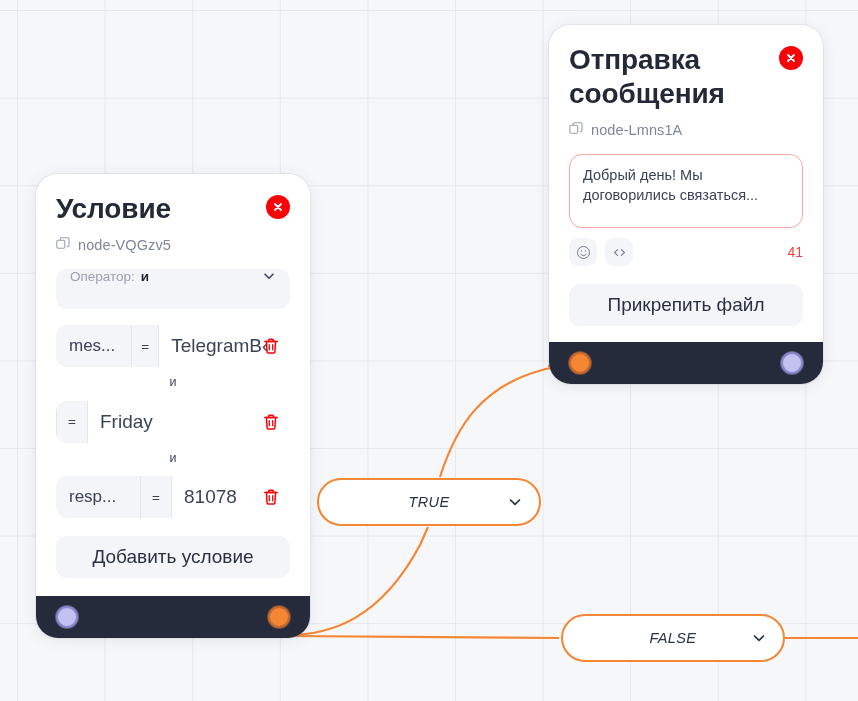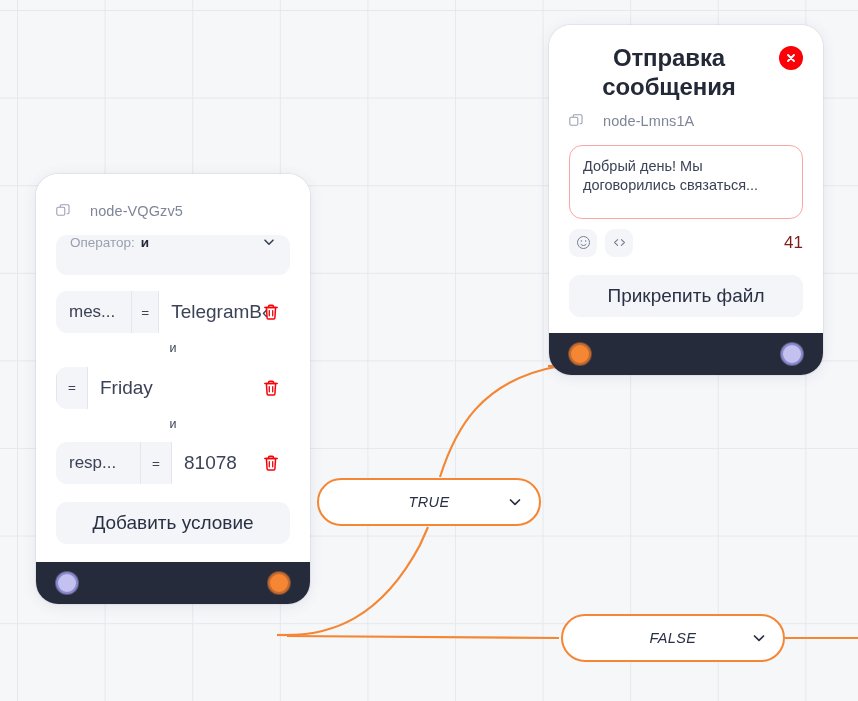--- a/index.html
+++ b/index.html
@@ -49,46 +49,45 @@
     padding: 18px 20px 16px 20px;
     background: #fff;
     flex: 1 1 auto;
   }
   .node-head {
     display: flex;
     align-items: flex-start;
     justify-content: space-between;
   }
   .node-title {
-    font-size: 24px;
+    font-size: 28px;
     font-weight: bold;
     color: #242938;
     line-height: 1.22;
     letter-spacing: -0.1px;
     margin: 0;
     padding-right: 8px;
-    text-align: center;
   }
   .close-btn {
     flex: 0 0 auto;
     width: 24px; height: 24px;
     border-radius: 50%;
     background: #fb0007;
     display: flex;
     align-items: center;
     justify-content: center;
     margin-top: 3px;
     cursor: pointer;
   }
   .close-btn svg { display: block; }
 
   .node-id-row {
     display: flex;
-    align-items: center;
-    gap: 20px;
+    align-items: flex-start;
+    gap: 8px;
     margin-top: 11px;
   }
   .node-id-text {
     font-size: 14.5px;
     color: #7f8699;
     letter-spacing: 0.1px;
   }
   .copy-icon { flex: 0 0 auto; display:block; }
 
   
@@ -254,22 +253,22 @@
     width: 28px; height: 28px;
     border-radius: 9px;
     background: #f4f5f8;
     display: flex;
     align-items: center;
     justify-content: center;
     cursor: pointer;
   }
   .char-count {
     margin-left: auto;
-    font-size: 17px;
-    color: #7f1d1d;
+    font-size: 14px;
+    color: #ef4444;
   }
 
   
   .branch-pill {
     position: absolute;
     height: 48px;
     border-radius: 24px;
     background: #ffffff;
     border: 2px solid #f58634;
     display: flex;
@@ -310,20 +309,28 @@
     <path d="M 785 638 L 858 638" fill="none" stroke="#f58634" stroke-width="2.2"></path>
 
     <path d="M 277 635 L 300 635" fill="none" stroke="#f58634" stroke-width="2.2"></path>
 
     <path d="M 548 366 L 580 366" fill="none" stroke="#f58634" stroke-width="2.2"></path>
   </svg>
 
   <div class="node" id="node-condition">
     <div class="node-body">
 
+      <div class="node-head">
+        <div class="node-title">Условие</div>
+        <div class="close-btn">
+          <svg width="12" height="12" viewBox="0 0 12 12">
+            <path d="M3 3 L9 9 M9 3 L3 9" stroke="#ffffff" stroke-width="1.9" stroke-linecap="round"></path>
+          </svg>
+        </div>
+      </div>
 
       <div class="node-id-row">
         <svg class="copy-icon" width="14" height="14" viewBox="0 0 14 14">
           <rect x="0.8" y="3.2" width="8" height="8" rx="1.4" fill="none" stroke="#9aa0b1" stroke-width="1.1"></rect>
           <path d="M4.2 3.2 V1.9 a1.1 1.1 0 0 1 1.1 -1.1 H11.9 a1.1 1.1 0 0 1 1.1 1.1 V8.6 a1.1 1.1 0 0 1 -1.1 1.1 H10.6" fill="none" stroke="#9aa0b1" stroke-width="1.1"></path>
         </svg>
         <span class="node-id-text">node-VQGzv5</span>
       </div>
 
       <div class="operator-select">

